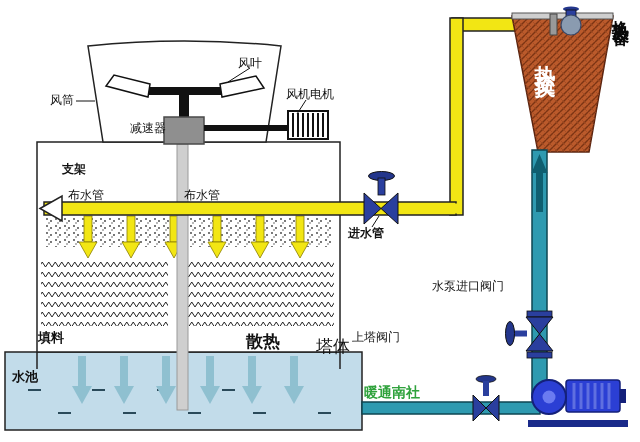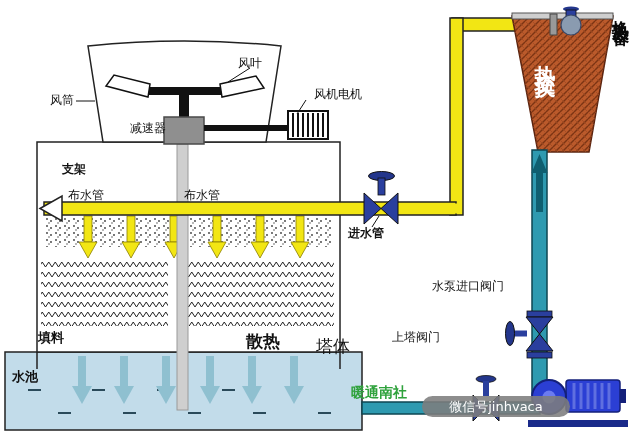--- a/index.html
+++ b/index.html
@@ -234,32 +234,29 @@
   <g stroke="#111" stroke-width="1">
     <line x1="250" y1="68" x2="228" y2="82"></line>
     <line x1="306" y1="100" x2="297" y2="114"></line>
     <line x1="76" y1="101" x2="95" y2="101"></line>
     <line x1="372" y1="227" x2="379" y2="216"></line>
   </g>
 </svg>
 
 <div class="lbl" style="left:238px; top:57px;">风叶</div>
 <div class="lbl" style="left:50px; top:94px;">风筒</div>
-<div class="lbl" style="left:286px; top:88px;margin-left:28px;">风机电机</div>
+<div class="lbl" style="left:286px; top:88px;">风机电机</div>
 <div class="lbl" style="left:130px; top:122px;">减速器</div>
 <div class="lbl" style="left:62px; top:163px;font-weight:bold;">支架</div>
 <div class="lbl" style="left:68px; top:189px;">布水管</div>
 <div class="lbl" style="left:184px; top:189px;">布水管</div>
 <div class="lbl b" style="left:348px; top:227px;">进水管</div>
 <div class="lbl b s15" style="left:38px; top:331px;">填料</div>
 <div class="lbl b s17" style="left:246px; top:334px;">散热</div>
 <div class="lbl s13" style="left:316px; top:337px;">塔体</div>
-<div class="lbl" style="left:352px; top:331px;margin-left:40px;">上塔阀门</div>
+<div class="lbl" style="left:352px; top:331px;">上塔阀门</div>
 <div class="lbl" style="left:432px; top:280px;">水泵进口阀门</div>
 <div class="lbl b s15" style="left:12px; top:370px;">水池</div>
 <div class="lbl vert hx" style="left:534px; top:48px;">热交换</div>
 <div class="lbl vert eq" style="left:612px; top:6px;">换热设备</div>
-<div class="lbl wm-green" style="left:351px; top:385px;">暖通南社</div>
-<div class="wm-pill">
-  <span>微信号jinhvaca</span>
+<div class="lbl wm-green" style="left:364px; top:385px;">暖通南社</div>
+
 </div>
 
-</div>
-
 </body></html>

